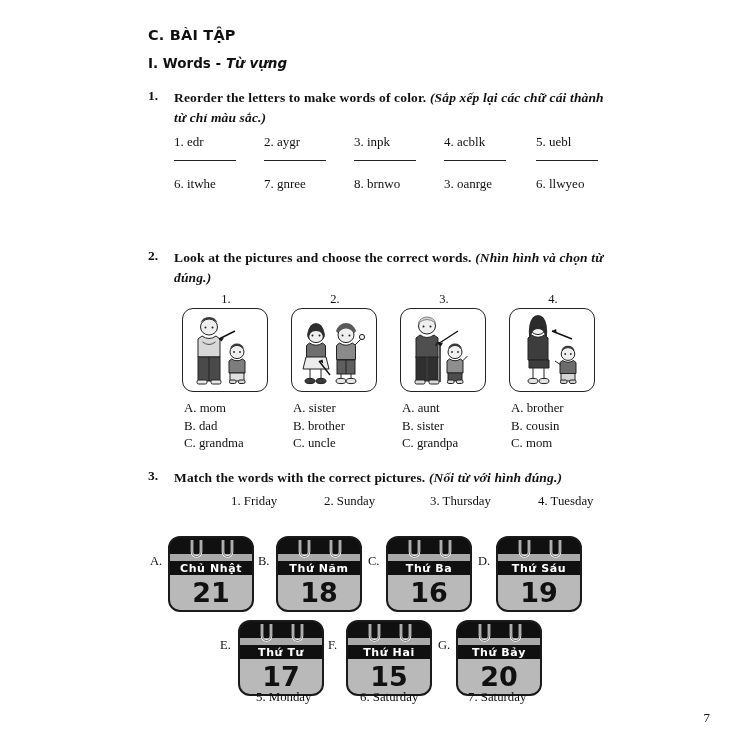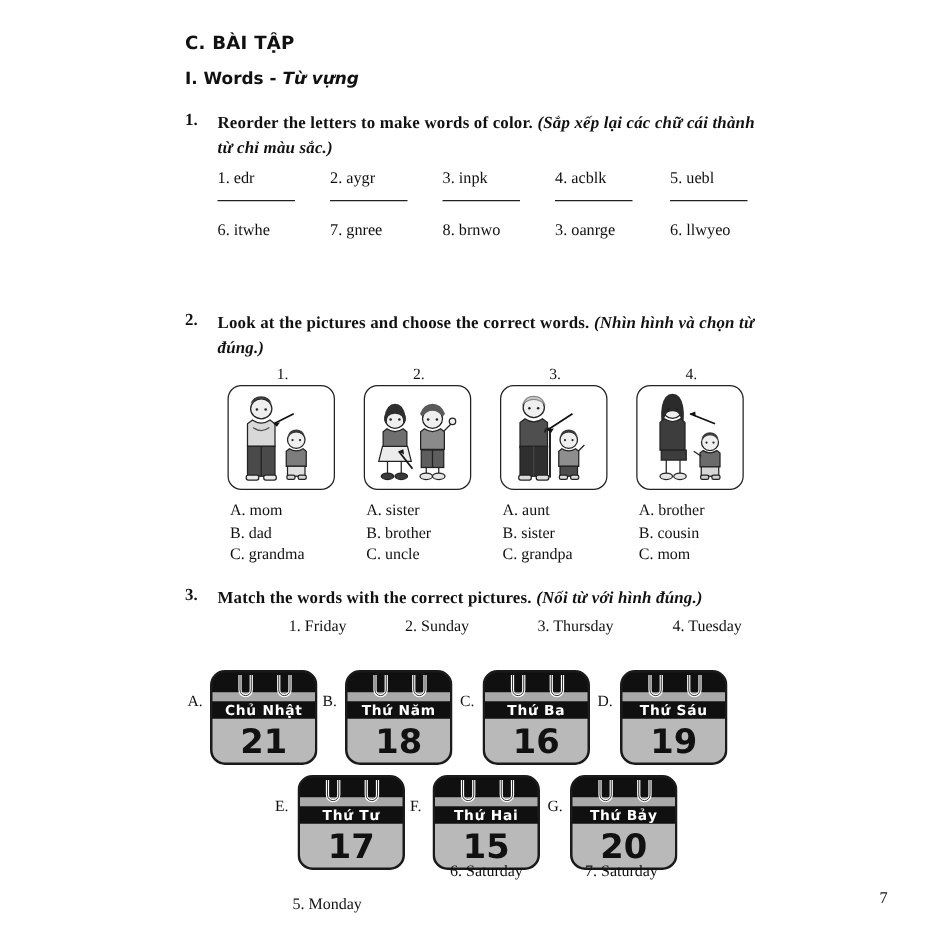--- a/index.html
+++ b/index.html
@@ -566,20 +566,20 @@
       <path d="M55 4 v12 a4.5 4.5 0 0 0 9 0 v-12" fill="none" stroke="#ffffff" stroke-width="2.6"></path>
       <path d="M55 4 v12 a4.5 4.5 0 0 0 9 0 v-12" fill="none" stroke="#333" stroke-width=".8"></path>
       <text x="43" y="36" text-anchor="middle" fill="#ffffff" font-family="DejaVu Sans, Liberation Sans, sans-serif" font-size="11" font-weight="bold" letter-spacing=".6">Thứ Bảy</text>
       <text x="43" y="66" text-anchor="middle" fill="#111111" font-family="DejaVu Sans, Liberation Sans, sans-serif" font-size="27" font-weight="bold">20</text>
     </g>
     <rect x="1" y="1" width="84" height="74" rx="11" fill="none" stroke="#1a1a1a" stroke-width="2"></rect>
   </svg></div>
         </div>
       </div>
     <div class="day-row-bottom" id="days-bottom">
-        <div class="day-word" style="left: 58px; margin-top: 26px;">5. Monday</div>
+        <div class="day-word" style="left: 80px;">5. Monday</div>
         <div class="day-word" style="left: 184px;">6. Saturday</div>
         <div class="day-word" style="left: 292px;">7. Saturday</div>
       </div>
   </div>
 
   <div class="page-num">7</div>
 </div>
 
 </body></html>

